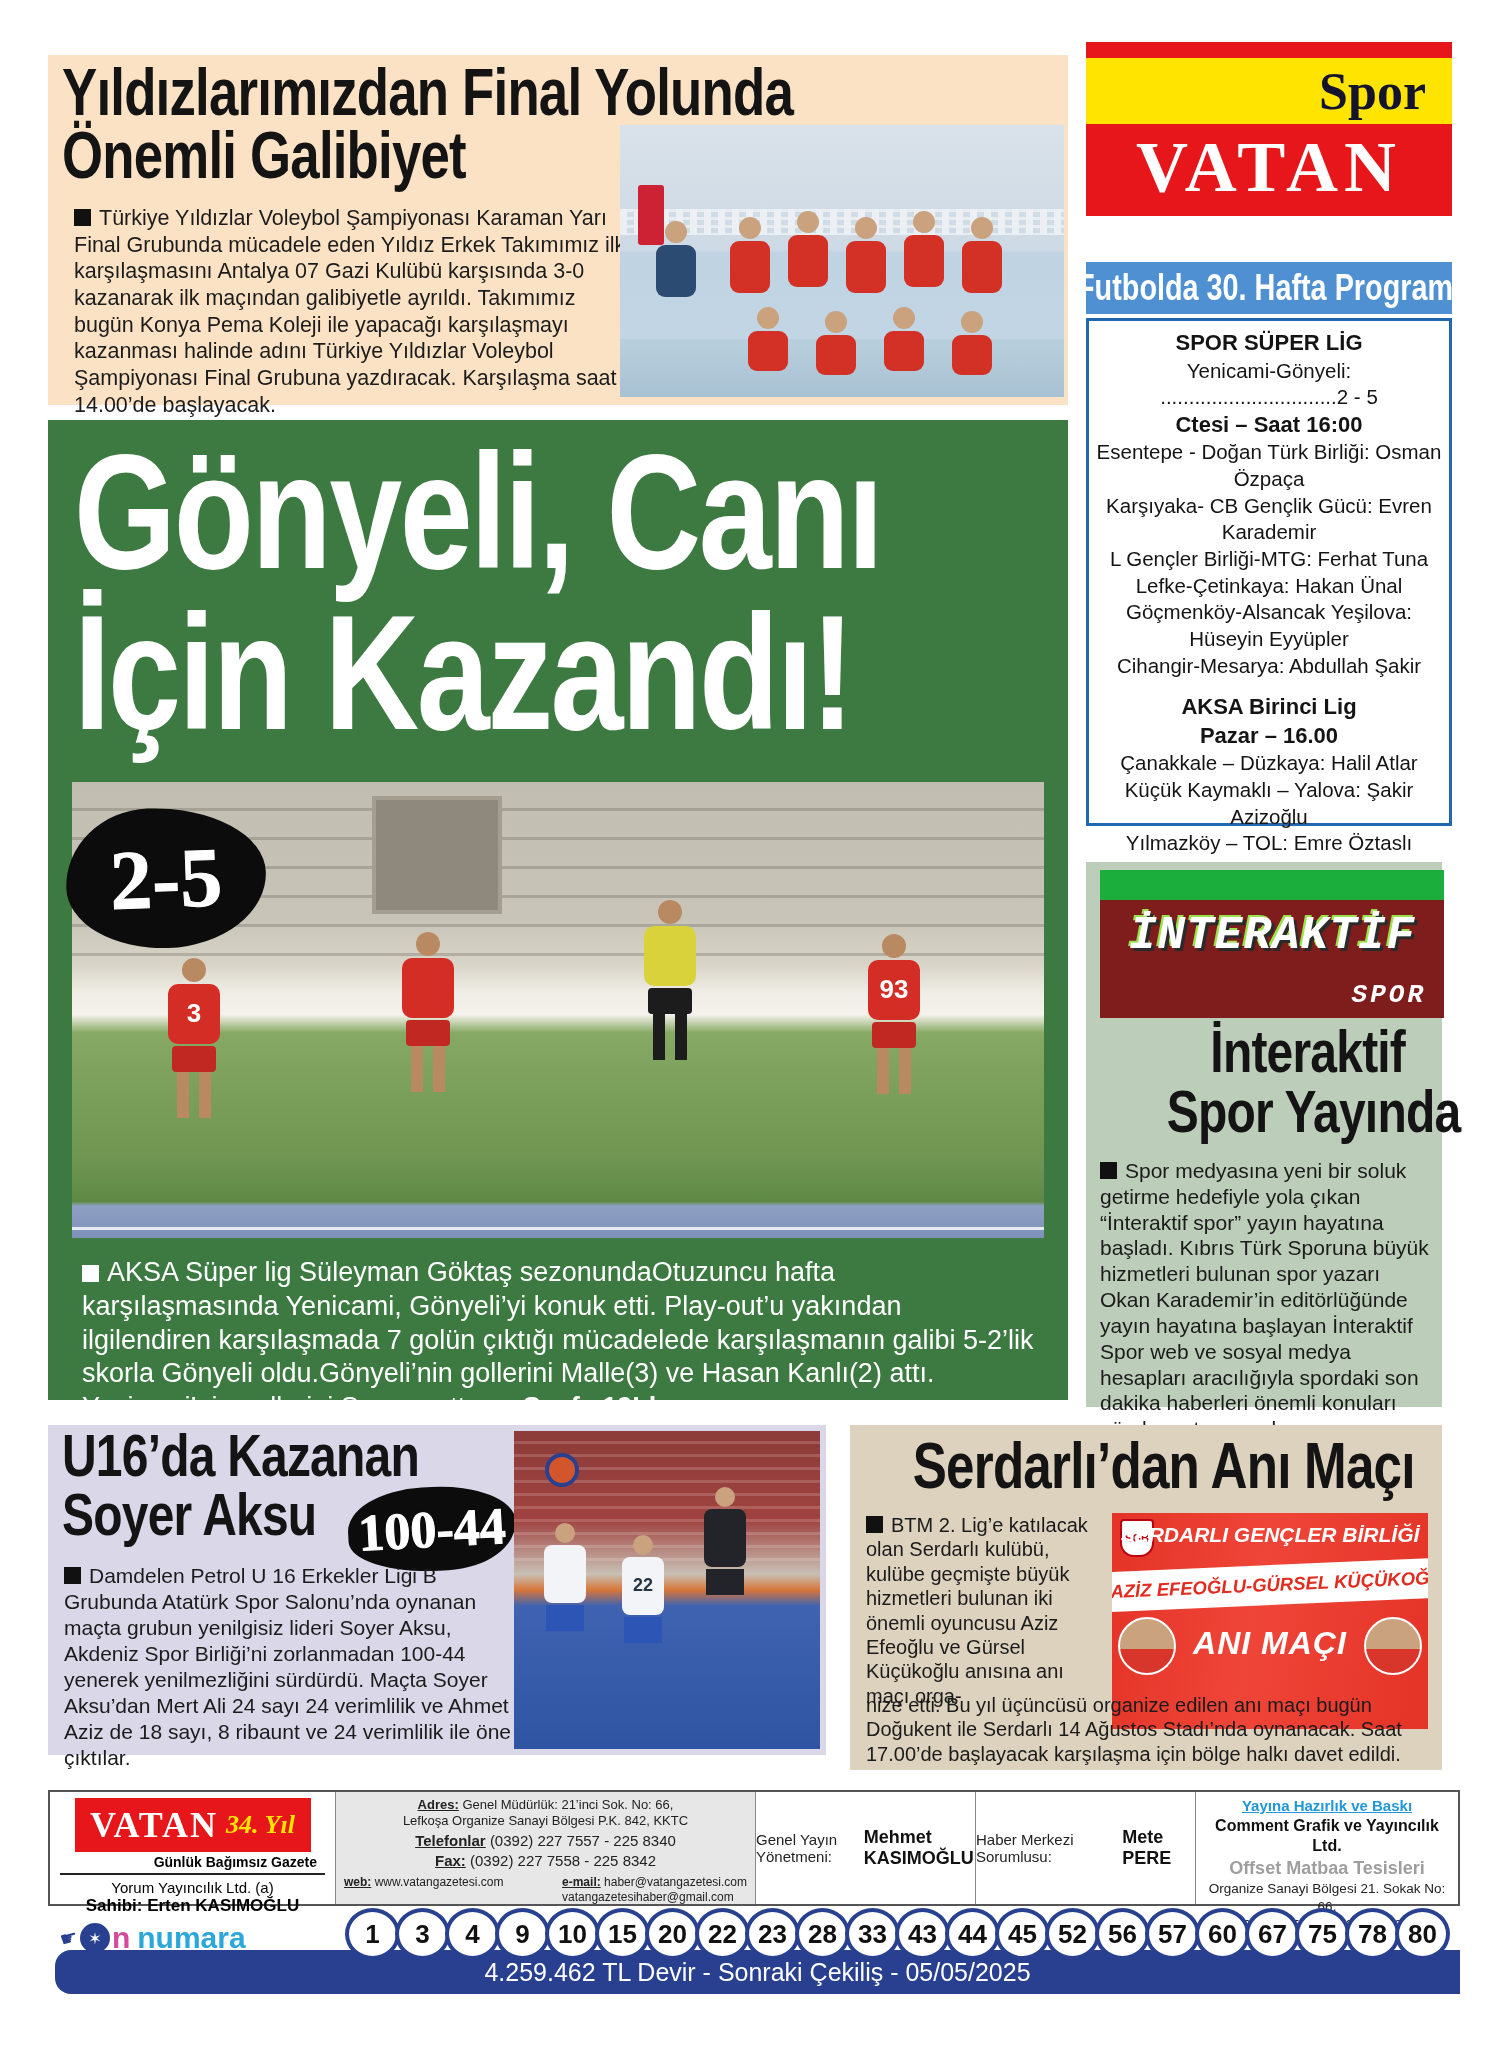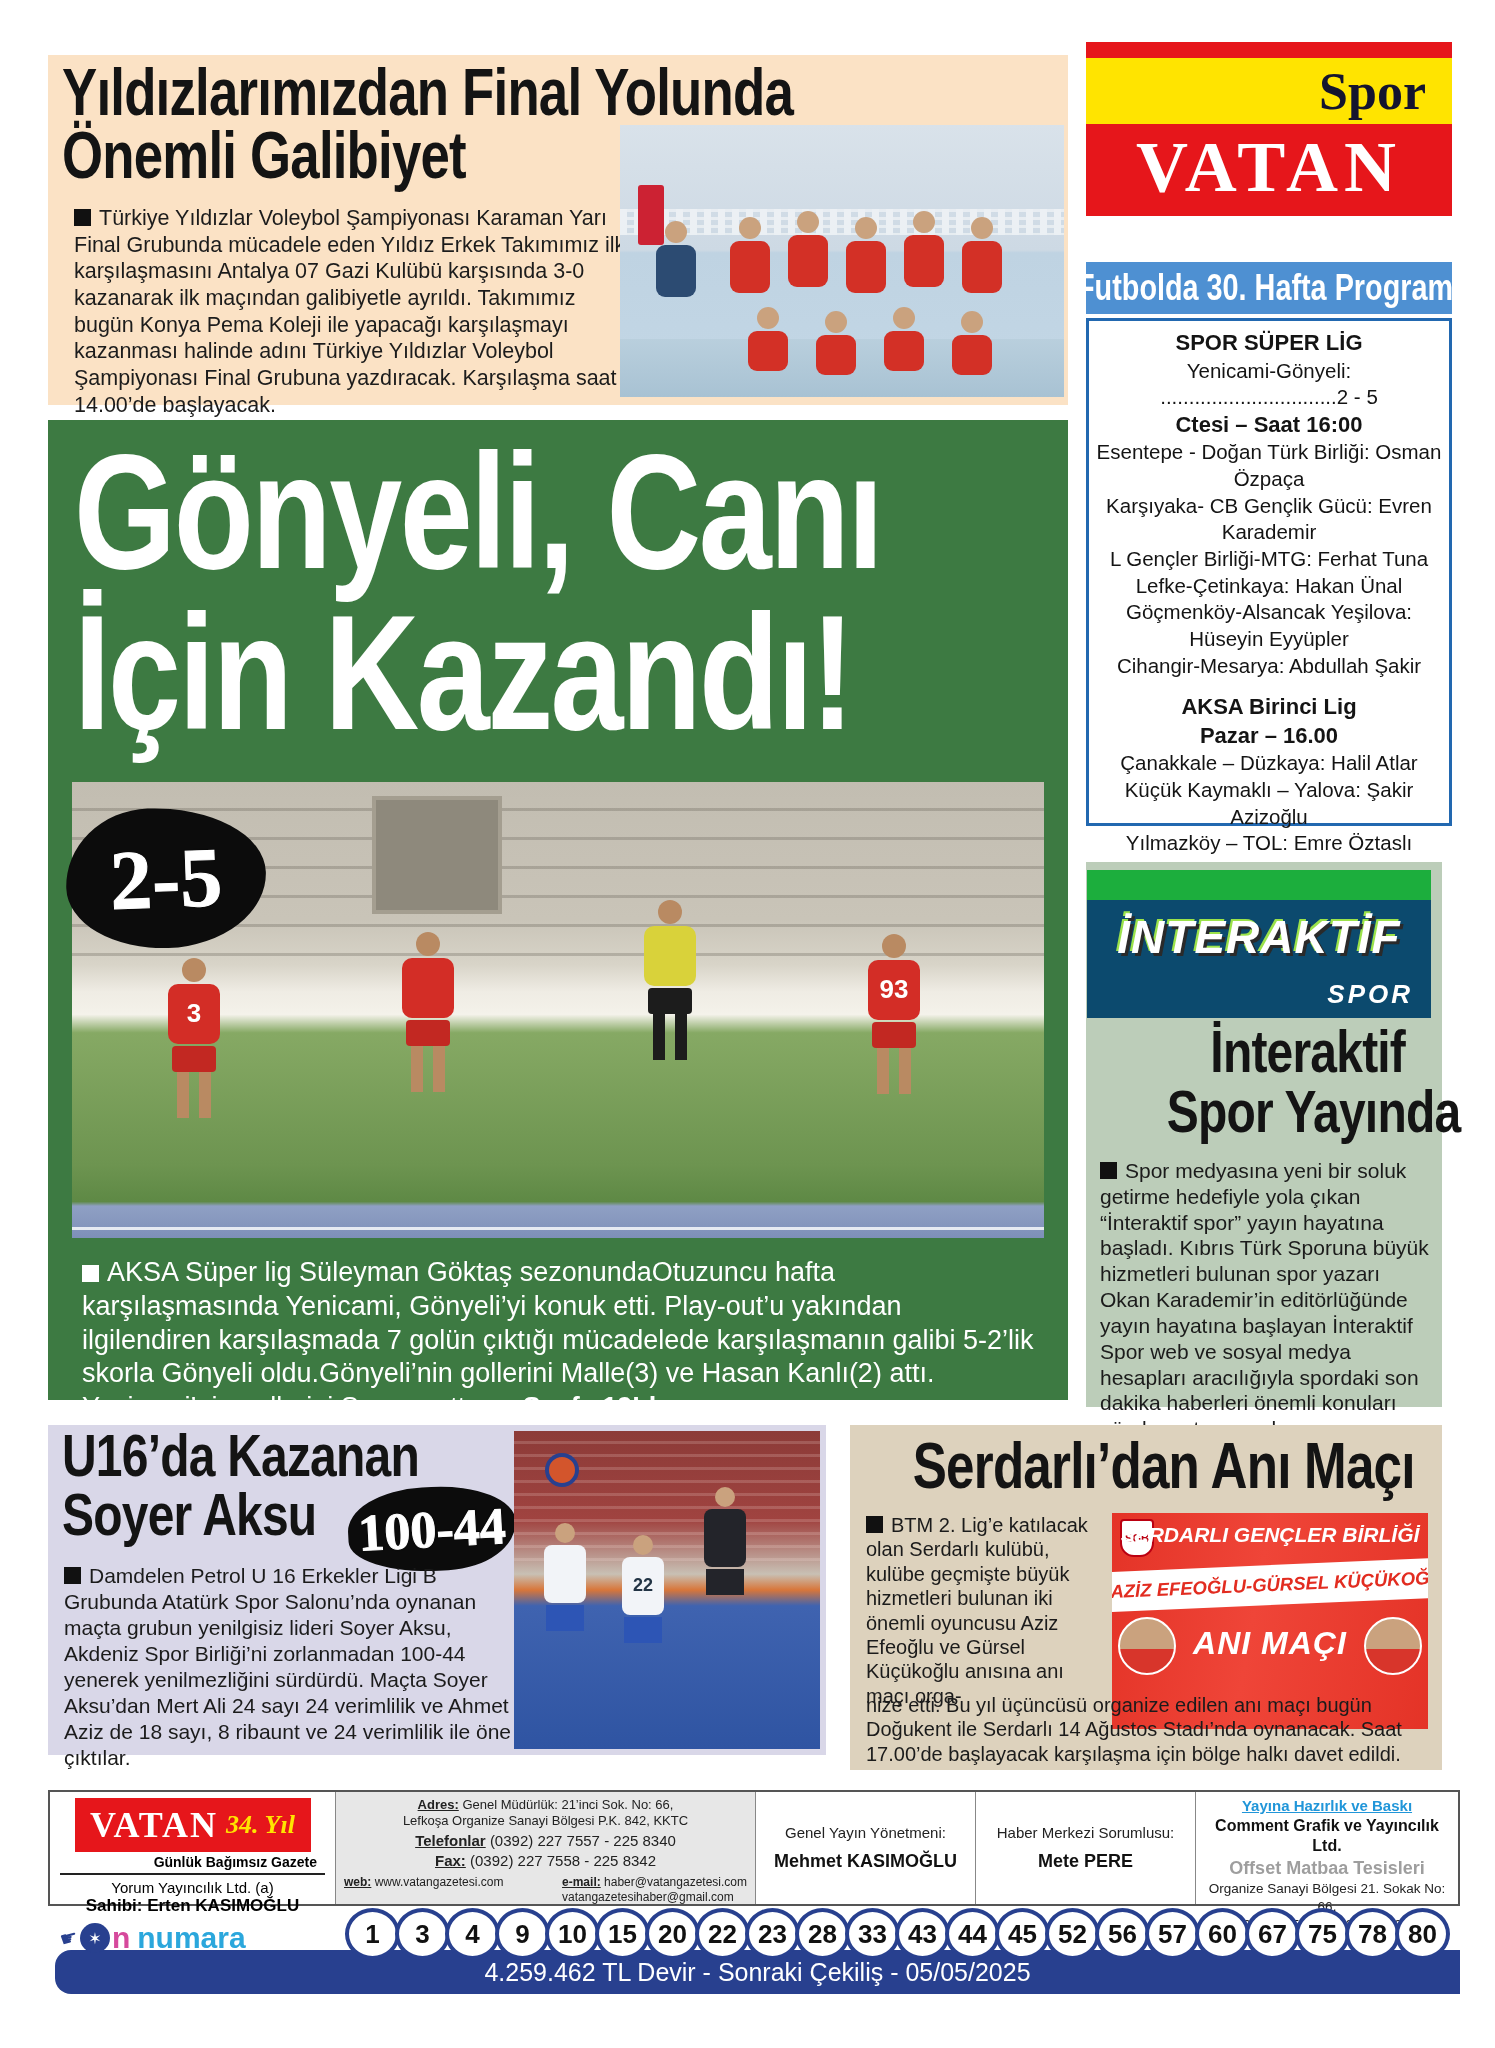--- a/index.html
+++ b/index.html
@@ -60,21 +60,21 @@
   .pl .shorts { width:44px; height:26px; background:#c22822; margin:2px auto 0; border-radius:4px; }
   .pl .legs { width:34px; height:46px; margin:0 auto; background:linear-gradient(90deg,#b98a62 0 12px,#0000 12px 22px,#b98a62 22px 34px); }
   .pl.ref .torso { background:#d9d23a; }
   .pl.ref .shorts { background:#1c1c1c; }
   .pl.ref .legs { background:linear-gradient(90deg,#1c1c1c 0 12px,#0000 12px 22px,#1c1c1c 22px 34px); }
   .green-cap { left:34px; top:836px; width:952px; color:#fff; font-size:27px; line-height:1.25; }
   .green-cap b { font-weight:800; }
 
   
   .sage { left:1086px; top:862px; width:356px; height:545px; background:#bccdb9; }
-  .ilogo { position:absolute; left:1px; top:8px; width:344px; height:148px; background:#0c4a6e; }
+  .ilogo { position:absolute; left:14px; top:8px; width:344px; height:148px; background:#7f1d1d;font-family:Liberation Mono, monospace; }
   .ilogo .strip { position:absolute; left:0; top:0; width:100%; height:30px; background:#1cae3d; }
   .ilogo .word { position:absolute; left:0; top:40px; width:100%; text-align:center; font-weight:800; font-style:italic; font-size:46px; letter-spacing:1px; color:#fff;
                  text-shadow:3px 3px 0 #2a2a2a, -2px -2px 0 #9be24a; }
   .ilogo .sub { position:absolute; right:18px; bottom:8px; font-weight:800; font-style:italic; font-size:26px; color:#fff; letter-spacing:3px; }
   .ihead { position:absolute; left:0; top:160px; width:100%; color:#141414; font-weight:800; font-size:60px; line-height:1.0; letter-spacing:-1px;margin-left:44px; }
   .ibody { position:absolute; left:14px; top:296px; width:330px; font-size:21px; line-height:1.23; color:#1b1b1b; }
 
   
   .lav { left:48px; top:1425px; width:778px; height:330px; background:#d9d7e8; }
   .u16-head { left:14px; top:2px; color:#141414; font-weight:800; font-size:60px; line-height:.98; letter-spacing:-1px; }
@@ -111,21 +111,21 @@
   .f-logo .box { width:236px; height:54px; background:#e6161b; margin:0 auto; display:flex; align-items:center; justify-content:center; gap:8px; }
   .f-logo .box .v { color:#fff; font-family:"Liberation Serif", serif; font-weight:700; font-size:36px; letter-spacing:2px; }
   .f-logo .box .y { color:#ffe400; font-family:"Liberation Serif", serif; font-style:italic; font-weight:700; font-size:26px; }
   .f-logo .tag { text-align:right; font-weight:800; font-size:14px; padding:2px 8px 3px 0; border-bottom:2px solid #222; }
   .f-logo .co { text-align:center; font-size:15px; margin-top:4px; }
   .f-logo .own { text-align:center; font-weight:800; font-size:17px; }
   .f-contact { width:420px; background:#e7e7e7; padding:5px 8px; font-size:13px; line-height:1.25; text-align:center; color:#222; }
   .f-contact b u { font-weight:800; }
   .f-contact .ph { font-size:15px; margin-top:2px; }
   .f-contact .row { display:flex; justify-content:space-between; margin-top:4px; font-size:12px; text-align:left; }
-  .f-mid { width:220px; display:flex; flex-direction:column; align-items:center; justify-content:center; gap:10px; }
+  .f-mid { width:220px; display:flex; flex-direction:row; align-items:center; justify-content:center; gap:10px; }
   .f-mid .lab { font-size:15px; color:#222; }
   .f-mid .nm { font-weight:800; font-size:18px; color:#111; }
   .f-print { flex:1; padding:4px 6px; text-align:center; line-height:1.3; }
   .f-print .t { color:#2196d9; font-weight:800; font-size:15px; text-decoration:underline; }
   .f-print .c { font-weight:800; font-size:16px; color:#111; }
   .f-print .o { font-weight:800; font-size:18px; color:#9e9e9e; }
   .f-print .a { font-size:13.5px; color:#222; }
 
   
   .lot-bar { left:55px; top:1950px; width:1405px; height:44px; background:#28408f; border-radius:16px 0 0 16px; }

